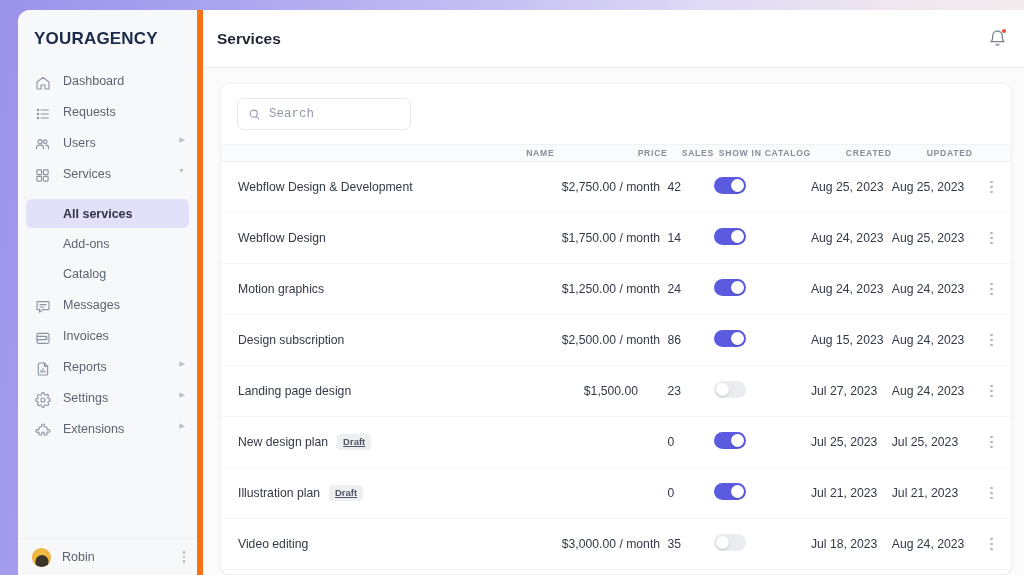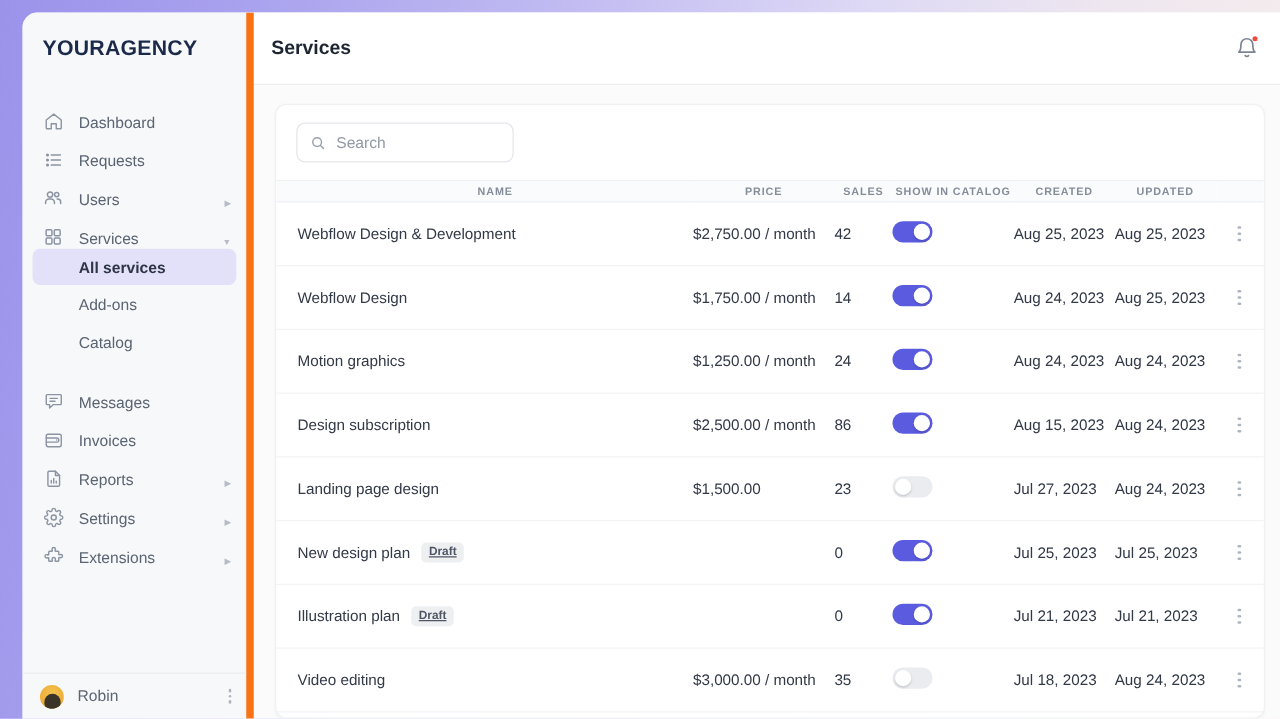--- a/index.html
+++ b/index.html
@@ -54,21 +54,21 @@
   }
 
   .nav {
     padding: 6px 0 0 0;
     flex: 1 1 auto;
     overflow: hidden;
   }
 
   .nav-item {
     display: flex;
-    align-items: flex-end;
+    align-items: flex-start;
     height: 31px;
     padding: 0 12px 0 16px;
     cursor: pointer;
     position: relative;
   }
   .nav-item .ico {
     width: 17px;
     height: 17px;
     flex: 0 0 17px;
     margin-right: 12px;
@@ -235,21 +235,21 @@
     gap: 8px;
     background: #fff;
   }
   .search-box svg { color: #9aa1ad; flex: 0 0 auto; }
   .search-input {
     border: none;
     outline: none;
     font-size: 12.5px;
     color: #3b4250;
     width: 100%;
-    font-family: Liberation Sans, sans-serif;
+    font-family: Liberation Mono, monospace;
     background: transparent;
   }
   .search-input::placeholder { color: #9199a6; }
 
   
   table.svc {
     width: 100%;
     border-collapse: collapse;
     table-layout: fixed;
   }
@@ -257,42 +257,42 @@
     background: #fafbfc;
     border-top: 1px solid #f0f1f3;
     border-bottom: 1px solid #f0f1f3;
   }
   table.svc th {
     font-size: 8.6px;
     font-weight: 600;
     letter-spacing: 0.72px;
     color: #858d9a;
     text-transform: uppercase;
-    text-align: center;
+    text-align: right;
     padding: 3px 0;
     white-space: nowrap;
   }
   table.svc td {
     padding: 0;
     height: 51px;
     border-bottom: 1px solid #f3f4f6;
     font-size: 12.2px;
     color: #323947;
     vertical-align: middle;
     white-space: nowrap;
   }
   .c-name   { width: 330px; padding-left: 17px !important; }
   .c-price  { width: 112px; }
   .c-sales  { width: 46px;  }
   .c-cat    { width: 96px;  }
   .c-created{ width: 80px;  }
   .c-updated{ width: 80px;  }
   .c-act    { width: 38px;  }
 
-  td.c-price { font-size: 11.6px; color: #2c333f; }
+  td.c-price { font-size: 11.6px; color: #2c333f; text-align: center; }
   td.c-sales { color: #9199a6; font-size: 11.6px; }
   td.c-created, td.c-updated { font-size: 11.5px; color: #2c333f; }
 
   .name-cell { display: flex; align-items: center; gap: 9px; }
   .badge-draft {
     background: #eeeff1;
     color: #4e5665;
     font-size: 9.5px;
     font-weight: 600;
     border-radius: 4px;

